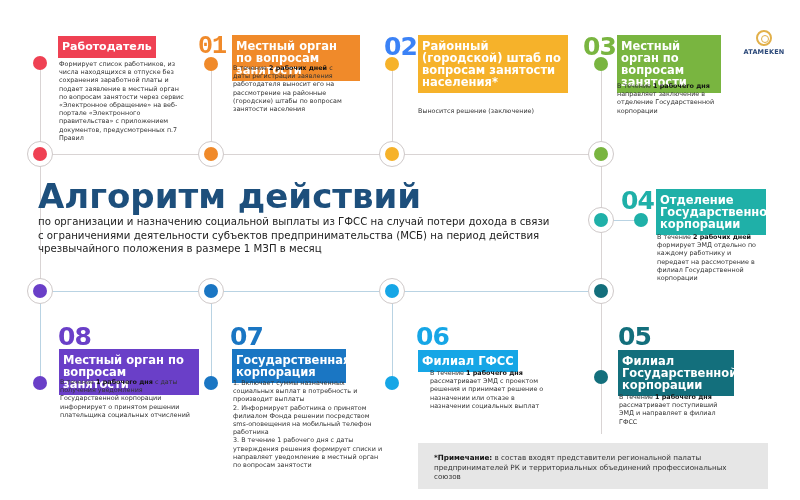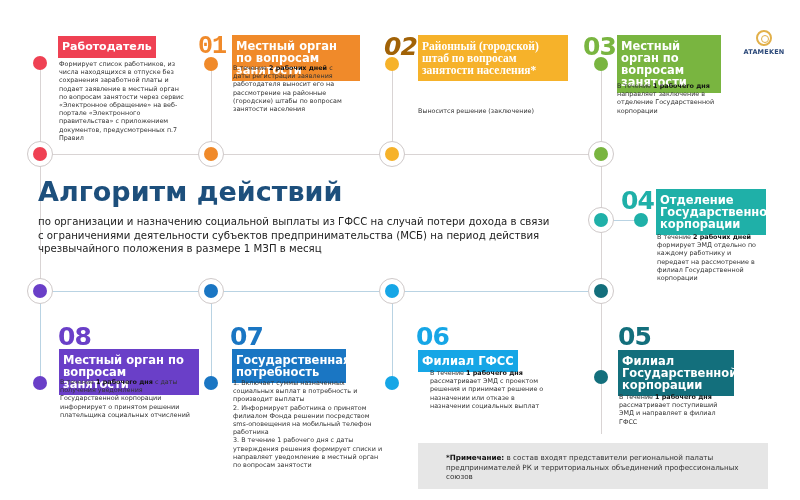--- a/index.html
+++ b/index.html
@@ -13,24 +13,24 @@
 
   .node { position: absolute; width: 26px; height: 26px; border-radius: 50%; border: 1px solid #cfc9c9; background: #fff; transform: translate(-50%, -50%); }
   .node .dot { position: absolute; left: 50%; top: 50%; width: 14px; height: 14px; border-radius: 50%; transform: translate(-50%, -50%); }
   .sdot { position: absolute; width: 14px; height: 14px; border-radius: 50%; transform: translate(-50%, -50%); }
 
   .num { position: absolute; font-family: "DejaVu Sans", sans-serif; font-weight: bold; font-size: 25px; line-height: 1; letter-spacing: -1px; }
   .label { position: absolute; color: #ffffff; font-weight: bold; font-size: 11.5px; line-height: 12px; padding: 5px 4px; }
   .desc { position: absolute; font-size: 6.4px; line-height: 8.2px; color: #333; }
   .desc b { font-weight: bold; color: #111; }
 
-  .title { position: absolute; left: 38px; top: 176px; font-size: 27px; font-weight: bold; color: #1d4f7c; }
+  .title { position: absolute; left: 38px; top: 176px; font-size: 34px; font-weight: bold; color: #1d4f7c; }
   .subtitle { position: absolute; left: 38px; top: 215px; width: 520px; font-size: 10.2px; line-height: 13.5px; color: #222; }
 
-  .note { position: absolute; left: 418px; top: 443px; width: 350px; height: 46px; background: #e6e6e6; padding: 10px 28px; font-size: 7.2px; line-height: 9.5px; color: #333; }
+  .note { position: absolute; left: 418px; top: 443px; width: 350px; height: 46px; background: #e6e6e6; padding: 10px 16px; font-size: 7.2px; line-height: 9.5px; color: #333; }
   .note b { font-weight: bold; color: #111; }
 
   .logo { position: absolute; left: 736px; top: 30px; width: 56px; text-align: center; }
   .logo .mark { width: 16px; height: 16px; margin: 0 auto 2px; border: 2px solid #e2b04a; border-radius: 50%; position: relative; }
   .logo .mark::after { content: ""; position: absolute; left: 3px; top: 3px; width: 6px; height: 6px; border-radius: 50%; border: 1px solid #e2b04a; }
   .logo .text { font-size: 6.5px; font-weight: bold; color: #2d4a7a; letter-spacing: 0.2px; }
 </style>
 </head>
 <body>
 
@@ -94,22 +94,22 @@
 
 <div class="label" style="left:58px; top:36px; background:#ef4153; font-size:11px;">Работодатель</div>
 <div class="desc" style="left:59px; top:60px; width:128px;">Формирует список работников, из числа находящихся в отпуске без сохранения заработной платы и подает заявление в местный орган по вопросам занятости через сервис «Электронное обращение» на веб-портале «Электронного правительства» с приложением документов, предусмотренных п.7 Правил</div>
 
 <div class="num" style="left:198px; top:34px; color:#f08a2a;font-family:Liberation Mono, monospace;">01</div>
 <div class="label" style="left:232px; top:35px; width:128px; background:#f08a2a;">Местный орган по вопросам занятости</div>
 <div class="desc" style="left:233px; top:64px; width:118px;">
   <span>В течение </span><b>2 рабочих дней</b><span> с даты регистрации заявления работодателя выносит его на рассмотрение на районные (городские) штабы по вопросам занятости населения</span>
 </div>
 
-<div class="num" style="left:384px; top:34px; color:#a16207;font-style:italic;">02</div>
-<div class="label" style="left:418px; top:35px; width:150px; background:#f6b22a;font-family:Liberation Serif, serif;">Районный (городской) штаб по вопросам занятости населения*</div>
+<div class="num" style="left:384px; top:34px; color:#3b82f6;">02</div>
+<div class="label" style="left:418px; top:35px; width:150px; background:#f6b22a;">Районный (городской) штаб по вопросам занятости населения*</div>
 <div class="desc" style="left:418px; top:82px; width:150px;margin-top:25px;">Выносится решение (заключение)</div>
 
 <div class="num" style="left:583px; top:34px; color:#79b540;">03</div>
 <div class="label" style="left:617px; top:35px; width:104px; background:#79b540;">Местный орган по вопросам занятости</div>
 <div class="desc" style="left:617px; top:82px; width:100px;">
   <span>В течение </span><b>1 рабочего дня</b><span> направляет заключение в отделение Государственной корпорации</span>
 </div>
 
 <div class="title">Алгоритм действий</div>
 <div class="subtitle">по организации и назначению социальной выплаты из ГФСС на случай потери дохода в связи с ограничениями деятельности субъектов предпринимательства (МСБ) на период действия чрезвычайного положения в размере 1 МЗП в месяц</div>
@@ -120,21 +120,21 @@
   <span>В течение </span><b>2 рабочих дней</b><span> формирует ЭМД отдельно по каждому работнику и передает на рассмотрение в филиал Государственной корпорации</span>
 </div>
 
 <div class="num" style="left:58px; top:324px; color:#6a3fc8;">08</div>
 <div class="label" style="left:59px; top:349px; width:140px; background:#6a3fc8;">Местный орган по вопросам занятости</div>
 <div class="desc" style="left:60px; top:378px; width:134px;">
   <span>В течение </span><b>1 рабочего дня</b><span> с даты получения уведомления Государственной корпорации информирует о принятом решении плательщика социальных отчислений</span>
 </div>
 
 <div class="num" style="left:230px; top:324px; color:#1a76c3;">07</div>
-<div class="label" style="left:232px; top:349px; width:114px; background:#1a76c3;">Государственная потребность</div>
+<div class="label" style="left:232px; top:349px; width:114px; background:#1a76c3;">Государственная корпорация</div>
 <div class="desc" style="left:233px; top:379px; width:150px;">
   <div>1. Включает суммы назначенных социальных выплат в потребность и производит выплаты</div>
   <div>2. Информирует работника о принятом филиалом Фонда решении посредством sms-оповещения на мобильный телефон работника</div>
   <div>3. В течение 1 рабочего дня с даты утверждения решения формирует списки и направляет уведомление в местный орган по вопросам занятости</div>
 </div>
 
 <div class="num" style="left:416px; top:324px; color:#16a6e6;">06</div>
 <div class="label" style="left:418px; top:350px; background:#16a6e6;">Филиал ГФСС</div>
 <div class="desc" style="left:430px; top:369px; width:118px;">
   <span>В течение </span><b>1 рабочего дня</b><span> рассматривает ЭМД с проектом решения и принимает решение о назначении или отказе в назначении социальных выплат</span>

